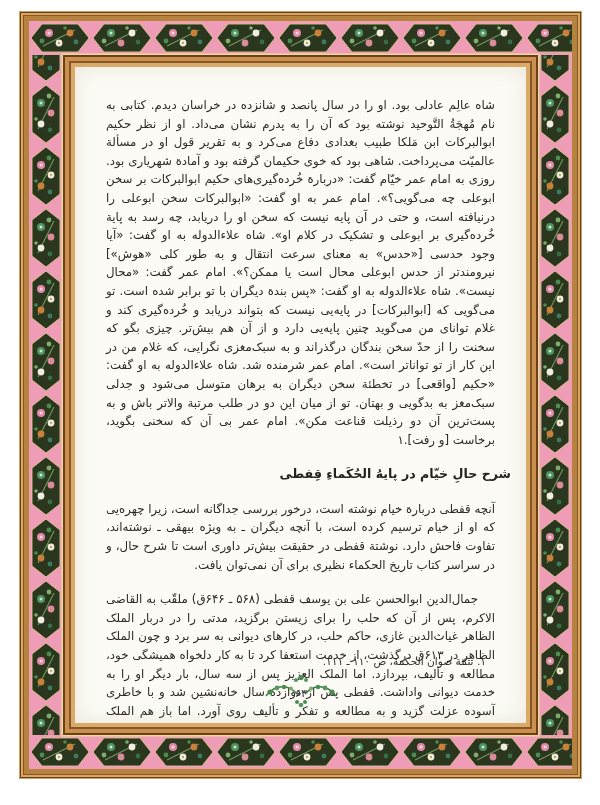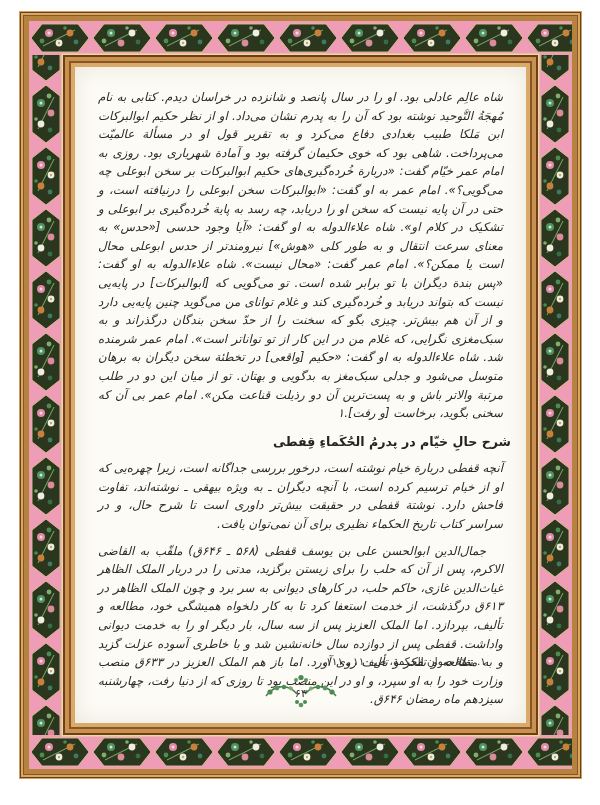--- a/index.html
+++ b/index.html
@@ -35,21 +35,21 @@
     position:absolute;inset:4px;background:var(--page-background,#fcfbf5);
     box-shadow: inset 0 0 22px rgba(175,160,130,.22);
   }
 
   .body-text{
     position:absolute;inset:0;padding:13px 15px 96px 15px;
     direction:rtl;text-align:justify;
     font-size:11.8px;line-height:18.6px;color:var(--text,#2e2a26);
     overflow:hidden;
   }
-  .body-text p{margin:8px;font-style:italic;}
+  .body-text p{margin:16px;}
   .gap-top{margin-top:13px;}
   .indent{text-indent:17px;}
   .heading{
     font-size:12.6px;font-weight:bold;text-align:right;
     margin:10px 0 7px 0;color:#26231f;
   }
   .footnote{
     position:absolute;right:40px;bottom:56px;direction:rtl;
     font-size:10.6px;color:#33302b;
   }
@@ -184,21 +184,21 @@
         </div>
 
       <div class="pf1">
         <div class="pf2">
           <div class="pf3">
             <div class="pf4">
               <div class="page">
 
                 <div class="body-text">
                   <p>شاه عالِم عادلی بود. او را در سال پانصد و شانزده در خراسان دیدم. کتابی به نام مُهجَةُ التَّوحید نوشته بود که آن را به پدرم نشان می‌داد. او از نظر حکیم ابوالبرکات ابن مَلکا طبیب بغدادی دفاع می‌کرد و به تقریر قول او در مسألة عالمیّت می‌پرداخت. شاهی بود که خوی حکیمان گرفته بود و آمادة شهریاری بود. روزی به امام عمر خیّام گفت: «دربارة خُرده‌گیری‌های حکیم ابوالبرکات بر سخن ابوعلی چه می‌گویی؟». امام عمر به او گفت: «ابوالبرکات سخن ابوعلی را درنیافته است، و حتی در آن پایه نیست که سخن او را دریابد، چه رسد به پایة خُرده‌گیری بر ابوعلی و تشکیک در کلام او». شاه علاءالدوله به او گفت: «آیا وجود حدسی [«حدس» به معنای سرعت انتقال و به طور کلی «هوش»] نیرومندتر از حدس ابوعلی محال است یا ممکن؟». امام عمر گفت: «محال نیست». شاه علاءالدوله به او گفت: «پس بندة دیگران با تو برابر شده است. تو می‌گویی که [ابوالبرکات] در پایه‌یی نیست که بتواند دریابد و خُرده‌گیری کند و غلام توانای من می‌گوید چنین پایه‌یی دارد و از آن هم بیش‌تر. چیزی بگو که سخنت را از حدّ سخن بندگان درگذراند و به سبک‌مغزی نگرایی، که غلام من در این کار از تو تواناتر است». امام عمر شرمنده شد. شاه علاءالدوله به او گفت: «حکیم [واقعی] در تخطئة سخن دیگران به برهان متوسل می‌شود و جدلی سبک‌مغز به بدگویی و بهتان. تو از میان این دو در طلب مرتبة والاتر باش و به پست‌ترین آن دو رذیلت قناعت مکن». امام عمر بی آن که سخنی بگوید، برخاست [و رفت].۱</p>
-                  <div class="heading">شرح حالِ خیّام در پدرمُ الحُکَماءِ قِفطی</div>
+                  <div class="heading">شرح حالِ خیّام در پایهُ الحُکَماءِ قِفطی</div>
                   <p>آنچه قفطی دربارة خیام نوشته است، درخور بررسی جداگانه است، زیرا چهره‌یی که او از خیام ترسیم کرده است، با آنچه دیگران ـ به ویژه بیهقی ـ نوشته‌اند، تفاوت فاحش دارد. نوشتة قفطی در حقیقت بیش‌تر داوری است تا شرح حال، و در سراسر کتاب تاریخ الحکماء نظیری برای آن نمی‌توان یافت.</p>
                   <p class="indent">جمال‌الدین ابوالحسن علی بن یوسف قفطی (۵۶۸ ـ ۶۴۶ق) ملقّب به القاضی الاکرم، پس از آن که حلب را برای زیستن برگزید، مدتی را در دربار الملک الظاهر غیاث‌الدین غازی، حاکم حلب، در کارهای دیوانی به سر برد و چون الملک الظاهر در ۶۱۳ق درگذشت، از خدمت استعفا کرد تا به کار دلخواه همیشگی خود، مطالعه و تألیف، بپردازد. اما الملک العزیز پس از سه سال، بار دیگر او را به خدمت دیوانی واداشت. قفطی پس از دوازده سال خانه‌نشین شد و با خاطری آسوده عزلت گزید و به مطالعه و تفکر و تألیف روی آورد. اما باز هم الملک العزیز در ۶۳۳ق منصب وزارت خود را به او سپرد، و او در این منصب بود تا روزی که از دنیا رفت، چهارشنبه سیزدهم ماه رمضان ۶۴۶ق.</p>
 
                 </div>
 
                 <div class="footnote">۱. تتمّة صوان الحکمة، ص ۱۱۰ ـ ۱۱۱.</div>
 
                 <div class="vignette">
                   <svg width="82" height="40" viewBox="0 0 82 40">
                     <path d="M37,23 C29,13 15,13 6,25" stroke="#3f7d4a" stroke-width="1.4" fill="none"></path>

